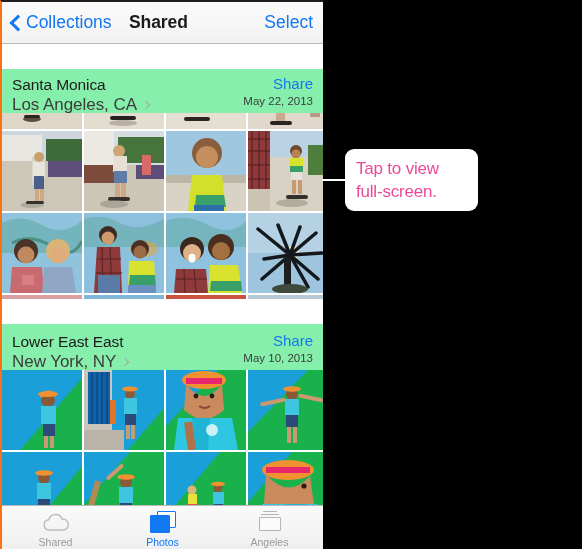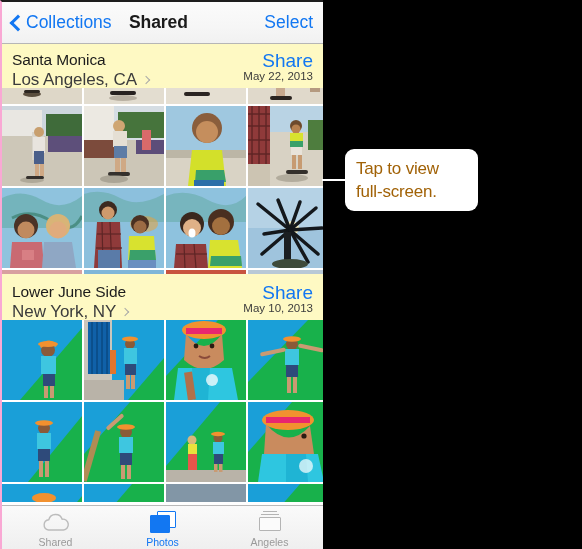--- a/index.html
+++ b/index.html
@@ -16,21 +16,21 @@
     background: #000;
   }
 
   
   #phone {
     position: absolute;
     left: 0; top: 0;
     width: 323px; height: 549px;
     background: #ffffff;
     overflow: hidden;
-    border-left: 2px solid #f9a8d4;
+    border-left: 2px solid #f97316;
     border-top: 2px solid #1d1d1d;
     box-sizing: border-box;
   }
 
   
   .navbar {
     position: relative;
     height: 42px;
     background: linear-gradient(to bottom, #fbfbfb 0%, #f6f6f6 60%, #f1f1f1 100%);
     border-bottom: 1px solid #b6b6b6;
@@ -79,25 +79,26 @@
 
   
   .content {
     position: relative;
     height: 463px;
     overflow: hidden;
     background: #fff;
   }
 
   .moment-header {
-    background: #fef9c3;
+    background: #86efac;
     padding: 6px 10px 4px 10px;
     position: relative;
     height: 44px;
     box-sizing: border-box;
+    margin-top: 25px;
   }
   .moment-title {
     font-size: 15.5px;
     color: #1b1b1b;
     line-height: 19px;
     letter-spacing: -0.1px;
   }
   .moment-subrow {
     display: flex;
     align-items: center;
@@ -120,21 +121,21 @@
     left: 1px; top: 2px;
     width: 5px; height: 5px;
     border-right: 1.6px solid #a8a8a8;
     border-top: 1.6px solid #a8a8a8;
     transform: rotate(45deg);
   }
   .share-link {
     position: absolute;
     right: 10px; top: 6px;
     color: #1277f2;
-    font-size: 19px;
+    font-size: 15px;
     cursor: pointer;
   }
   .moment-date {
     position: absolute;
     right: 10px; top: 26px;
     font-size: 11.5px;
     color: #3c3c3c;
   }
 
   
@@ -229,21 +230,21 @@
     width: 133px; height: 62px;
     background: #ffffff;
     border-radius: 9px;
     box-sizing: border-box;
     display: flex;
     align-items: center;
     padding-left: 11px;
   }
   .callout-text {
     font-size: 17px;
-    color: #a16207;
+    color: #ec4899;
     line-height: 23px;
     letter-spacing: -0.2px;
   }
   .leader-line {
     position: absolute;
     left: 322px; top: 179px;
     width: 25px; height: 2px;
     background: #ffffff;
   }
 </style>
@@ -497,21 +498,21 @@
             </div>
           <div class="tile">
               <svg viewBox="0 0 80 80">
                 <rect width="80" height="80" fill="#b8c9d6"></rect>
               </svg>
             </div>
         </div>
       </div>
 
       <div class="moment-header" style="padding-top:8px;height:46px;">
-        <div class="moment-title">Lower June Side</div>
+        <div class="moment-title">Lower East East</div>
         <div class="moment-subrow">
           <span class="moment-place">New York, NY</span>
           <span class="mini-chevron"></span>
         </div>
         <div class="share-link" style="top:8px;">Share</div>
         <div class="moment-date" style="top:28px;">May 10, 2013</div>
       </div>
 
       <div class="grid">
         <div class="tile">

